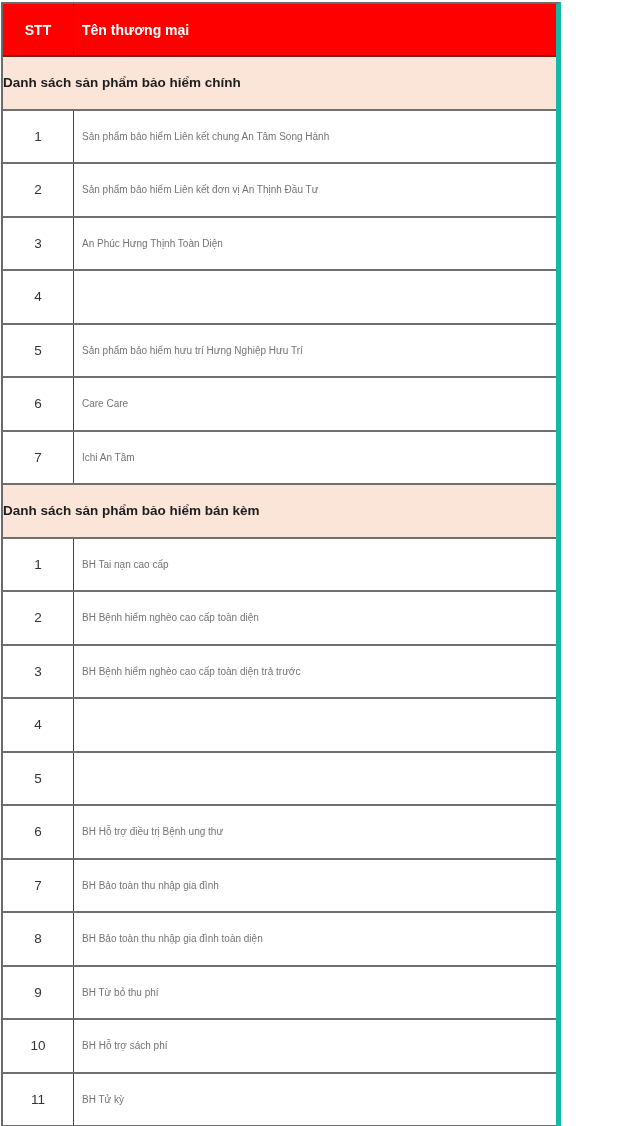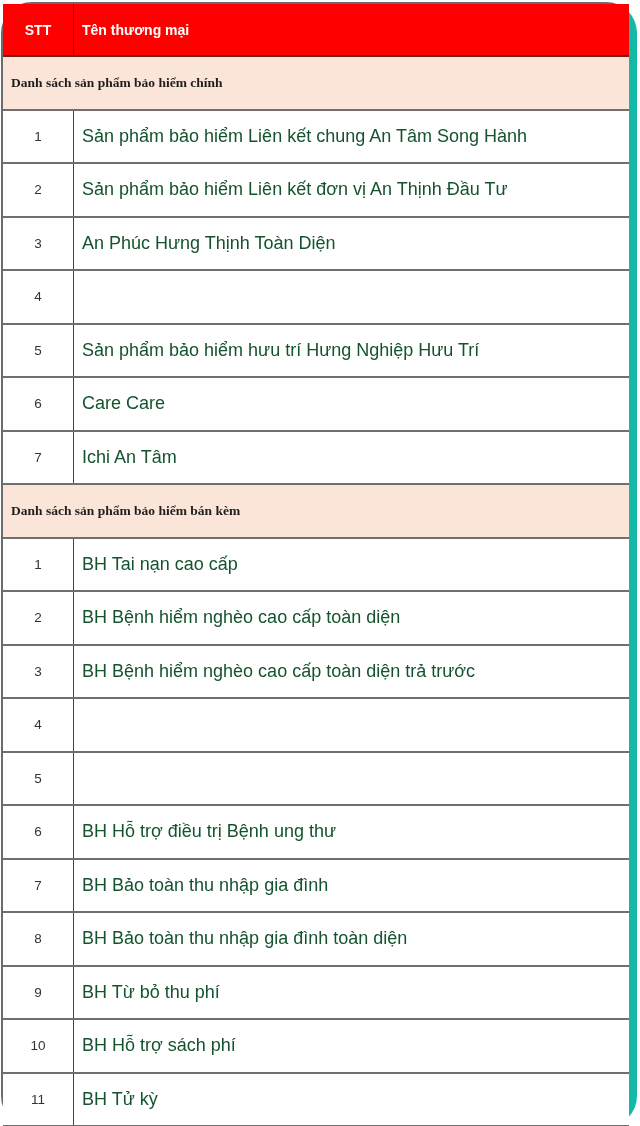--- a/index.html
+++ b/index.html
@@ -11,26 +11,25 @@
       width: 640px;
       height: 1126px;
       overflow: hidden;
       font-family: "Liberation Sans", "DejaVu Sans", sans-serif;
       color: #222222;
     }
     .tbl {
       position: absolute;
       left: 1px;
       top: 2px;
-      width: 636px;
+      width: 560px;
       border-left: 2px solid #6b6b6b;
-      border-right: 8px solid #14b8a6;
+      border-right: 5px solid #14b8a6;
       border-top: 2px solid #6b6b6b;
       box-sizing: border-box;
-      border-radius: 31px;
     }
     .row {
       display: flex;
       height: 53.5px;
       border-bottom: 2px solid #6f6f6f;
       box-sizing: border-box;
       background: #ffffff;
     }
     .row.header {
       background: #ff0000;
@@ -49,41 +48,39 @@
       border-right: 1.5px solid #444444;
       font-size: 13.5px;
       color: #333333;
       box-sizing: border-box;
     }
     .cell-name {
       flex: 1;
       display: flex;
       align-items: center;
       padding-left: 8px;
-      font-size: 18px;
-      color: #14532d;
+      font-size: 10px;
+      color: #737373;
     }
     .row.header .cell-stt,
     .row.header .cell-name {
       color: #ffffff;
       font-weight: bold;
       font-size: 14px;
     }
     .row.header .cell-stt {
       border-right: 1.5px solid #7a1010;
     }
     .section-title {
       flex: 1;
       display: flex;
       align-items: center;
-      padding-left: 8px;
       font-weight: bold;
       font-size: 13.5px;
       color: #1e1e1e;
-      font-family: Liberation Serif, serif;
     }
   </style>
 </head>
 <body>
 
 <div class="tbl">
   <div class="row header">
     <div class="cell-stt">STT</div>
     <div class="cell-name">Tên thương mại</div>
   </div>

